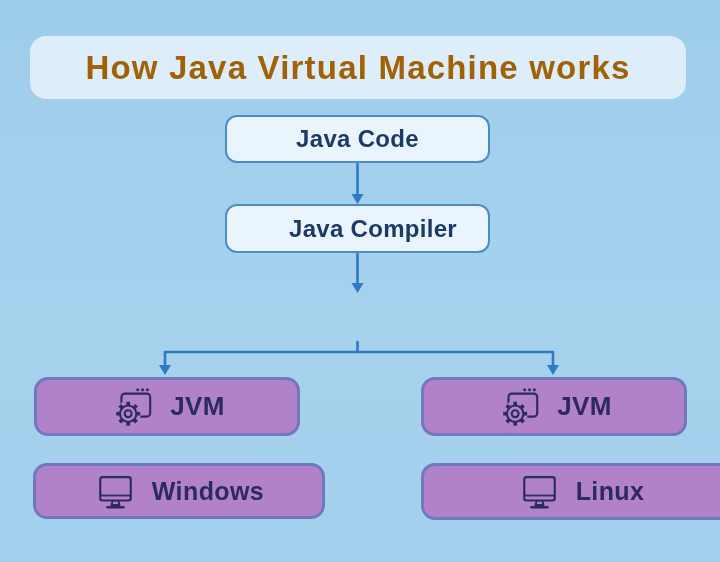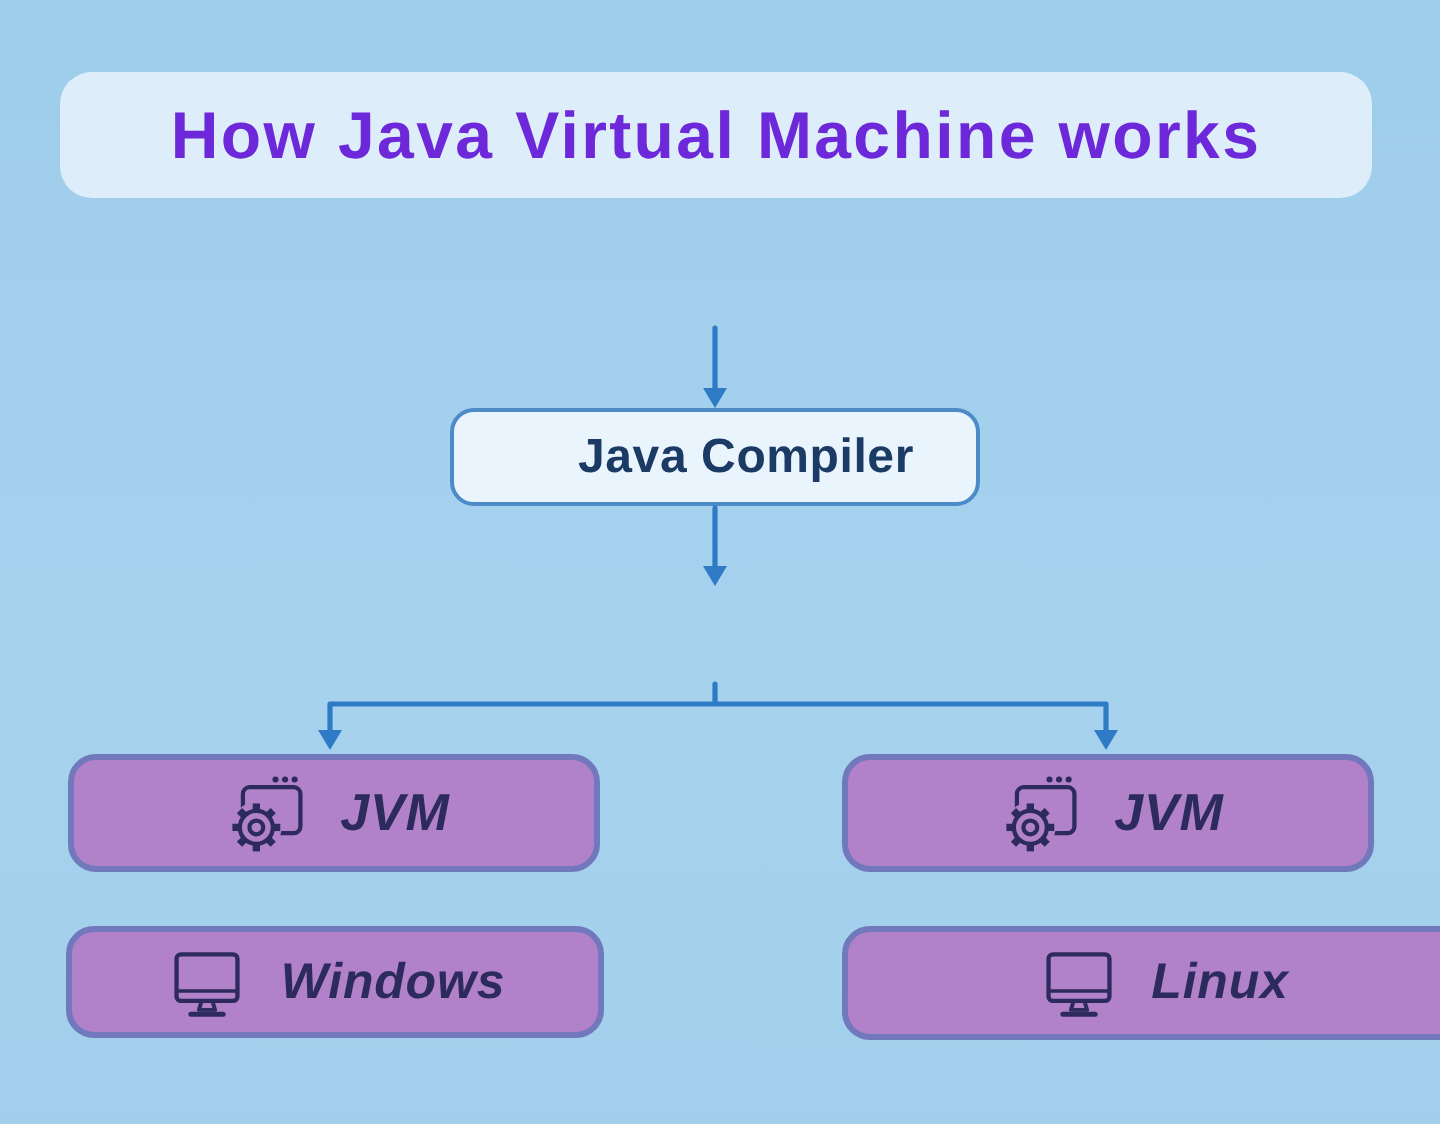--- a/index.html
+++ b/index.html
@@ -10,60 +10,63 @@
     overflow:hidden;
     font-family:"Liberation Sans",sans-serif;
   }
   .title-box{
     position:absolute;left:30px;top:36px;width:656px;height:63px;
     background:#ddeefa;border-radius:16px;
     display:flex;align-items:center;justify-content:center;
   }
   .title-text{
     font-size:33px;font-weight:800;letter-spacing:1.2px;
-    color:#6d28d9;white-space:nowrap;
+    color:#a16207;white-space:nowrap;
   }
   .flow-box{
     position:absolute;left:225px;width:265px;height:48px;
     background:#eaf4fc;border:2.5px solid #4d8bc8;border-radius:12px;
     box-sizing:border-box;
     display:flex;align-items:center;justify-content:center;
   }
   .flow-box.n0{top:115px;}
   .flow-box.n1{top:204px;height:49px;padding-left:31px;}
   .flow-box.n2{top:293px;}
   .flow-label{
     font-size:24px;font-weight:700;letter-spacing:.3px;color:#1b3a64;white-space:nowrap;
   }
   .connectors{position:absolute;left:0;top:0;width:720px;height:562px;pointer-events:none;}
   .platform-box{
     position:absolute;
     background:#b182c9;border:3px solid #7178bc;border-radius:14px;
     box-sizing:border-box;
-    display:flex;align-items:center;justify-content:center;gap:15px;font-style:italic;
+    display:flex;align-items:center;justify-content:center;gap:15px;
   }
   .vm-left{left:34px;top:377px;width:266px;height:59px;}
   .vm-right{left:421px;top:377px;width:266px;height:59px;}
-  .os-left{left:33px;top:463px;width:269px;height:56px;text-align:right;}
+  .os-left{left:33px;top:463px;width:292px;height:56px;text-align:right;}
   .os-right{left:421px;top:463px;width:320px;height:57px;}
   .platform-label{
     font-size:26px;font-weight:600;letter-spacing:.4px;color:#2d2a5e;white-space:nowrap;
   }
   .os-label{font-size:25px;}
   .icon{display:flex;align-items:center;justify-content:center;}
 </style>
 </head>
 <body>
 
 <div class="canvas">
 
   <div class="title-box">
     <span class="title-text">How Java Virtual Machine works</span>
   </div>
 
+  <div class="flow-box n0">
+    <span class="flow-label">Java Code</span>
+  </div>
   <div class="flow-box n1">
     <span class="flow-label">Java Compiler</span>
   </div>
 
   <svg class="connectors" viewBox="0 0 720 562" xmlns="http://www.w3.org/2000/svg">
     <g stroke="#2e7ac5" stroke-width="2.6" fill="none" stroke-linecap="round" stroke-linejoin="round">
       <path d="M357.5,164 V195"></path>
       <path d="M357.5,254 V284"></path>
       <path d="M357.5,342 V352 M165,352 H553 M165,352 V366 M553,352 V366"></path>
     </g>

